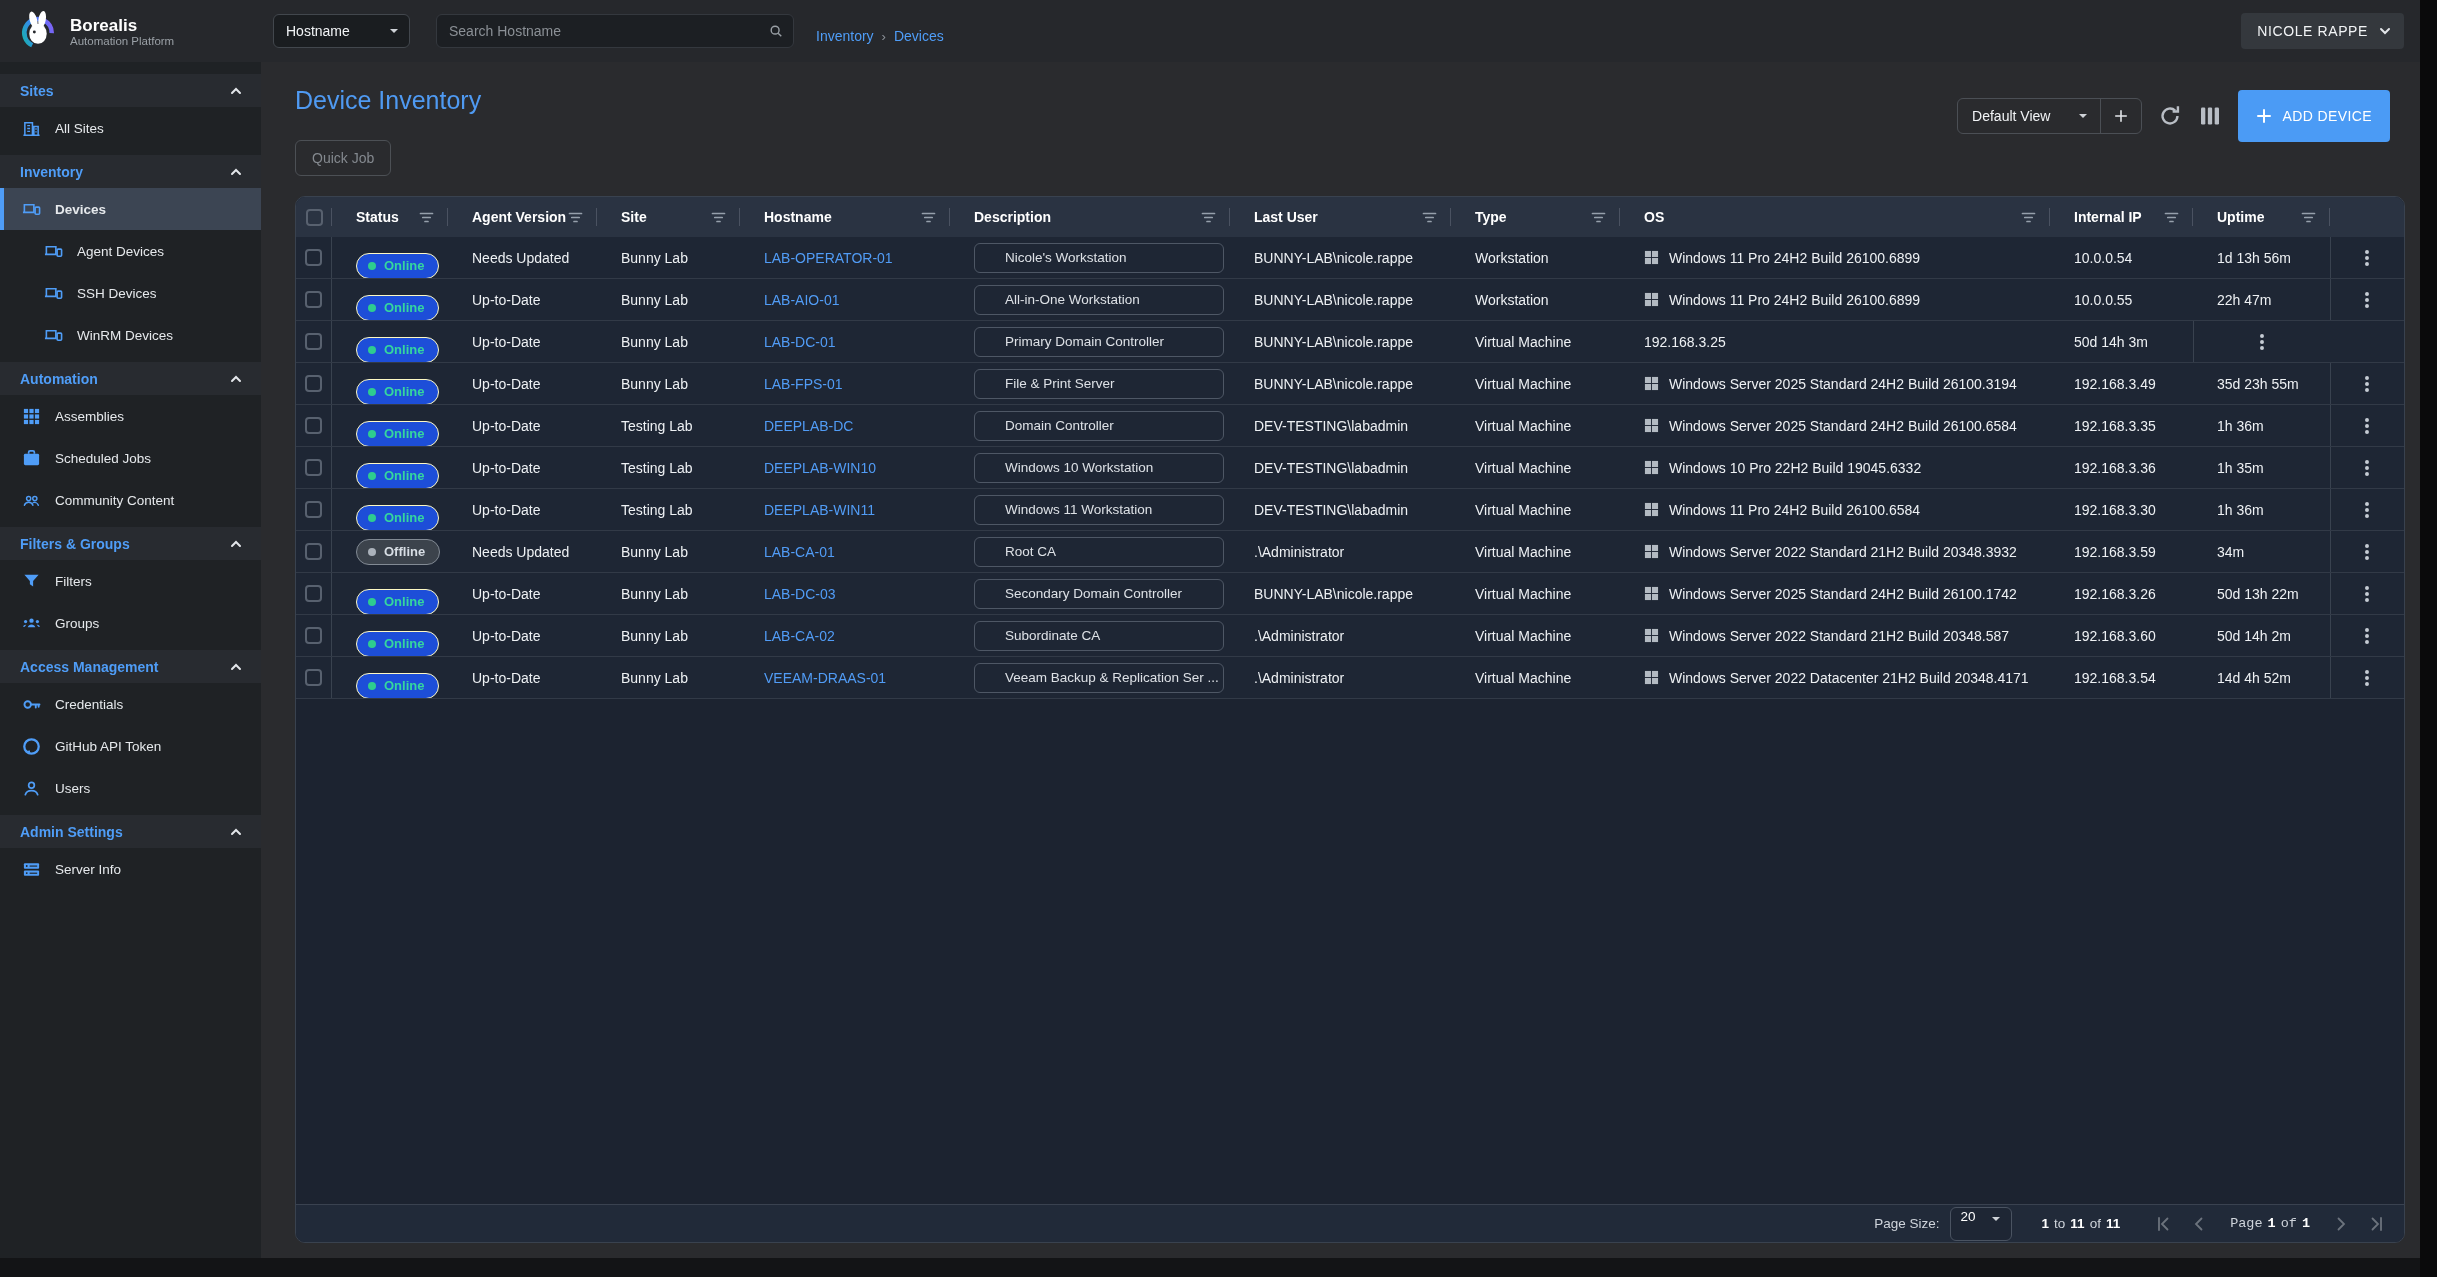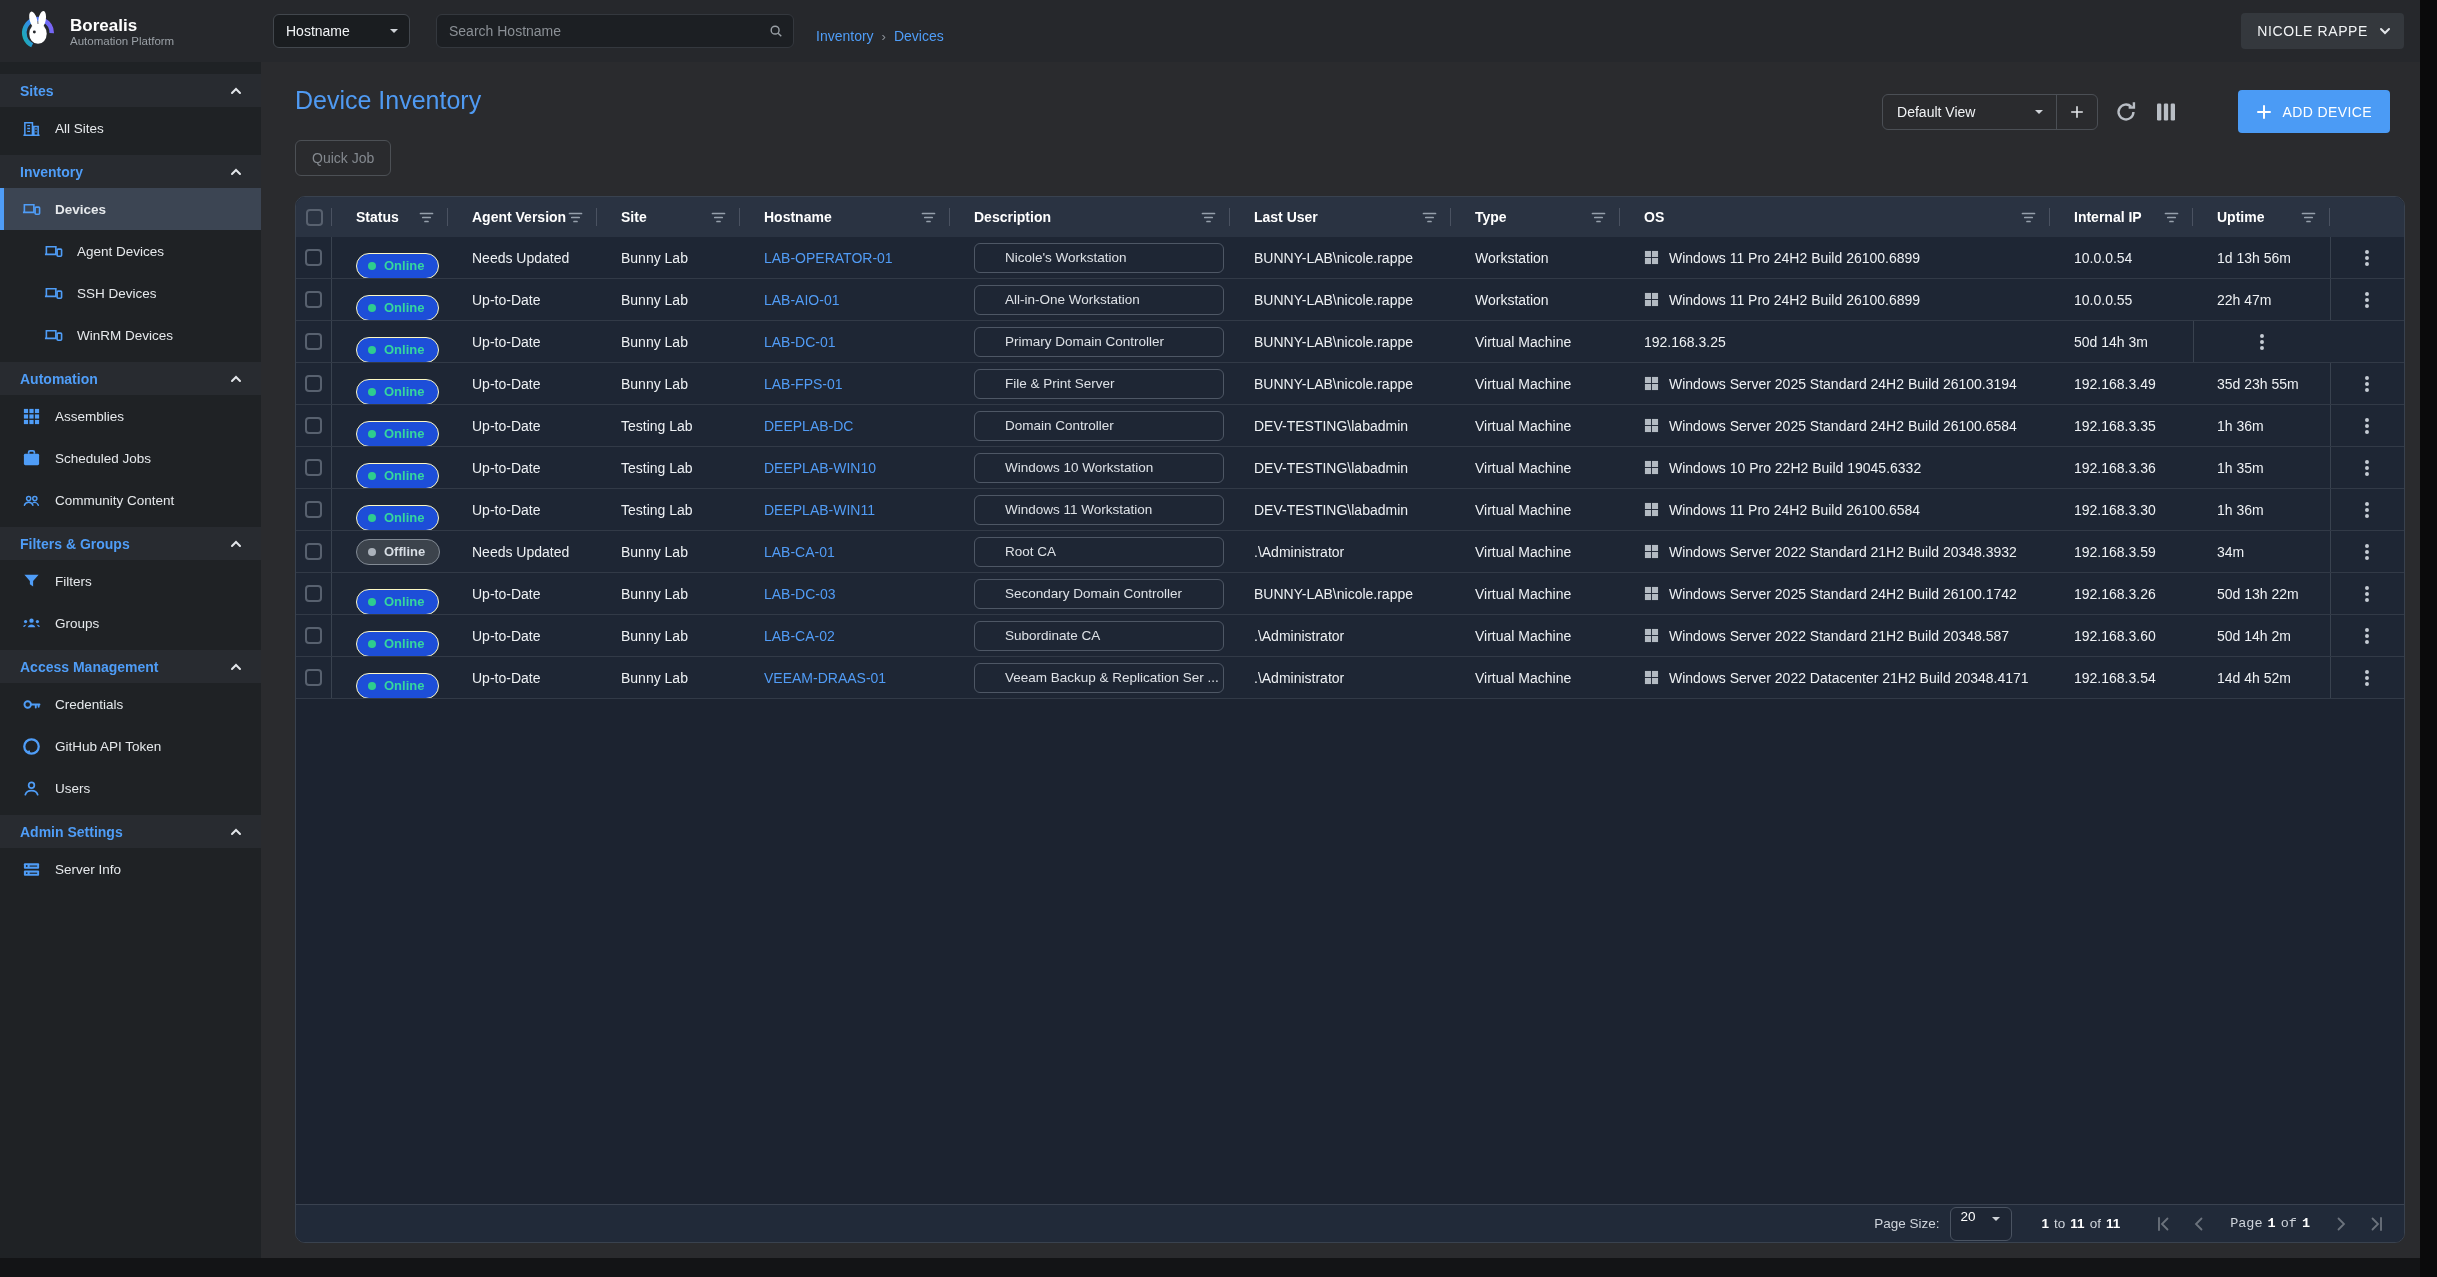--- a/index.html
+++ b/index.html
@@ -45,29 +45,29 @@
   .icon svg, .side-ico svg, .chev svg { width:100%; height:100%; display:block; }
 
   
   .main { position:absolute; left:261px; top:62px; width:2159px; height:1196px; background:#2a2b2e; }
   .page-title { position:absolute; left:34px; top:24px; color:#4f9af2; font-size:25px; font-weight:500; }
   .quick-job { position:absolute; left:34px; top:78px; height:36px; padding:0 16px; background:transparent;
                border:1px solid #4c5055; border-radius:6px; color:#84898f; font-size:14px;
                font-family:"Liberation Sans", sans-serif; cursor:default; }
   .head-actions { position:absolute; right:30px; top:28px; display:flex; align-items:center; gap:16px; }
   .view-group { height:36px; border:1px solid #4b4f55; border-radius:6px; display:flex; align-items:center; }
-  .view-select { display:flex; align-items:center; gap:59px; padding:0 12px 0 14px; color:#f2f4f6;
+  .view-select { display:flex; align-items:center; gap:28px; padding:0 12px 0 14px; color:#f2f4f6;
                  font-size:14px; cursor:pointer; height:100%; }
   .vg-div { width:1px; height:100%; background:#4b4f55; }
   .vg-plus { width:40px; height:100%; display:flex; align-items:center; justify-content:center;
              color:#cfd3d8; cursor:pointer; background:none; border:none; }
   .tool-btn { width:24px; height:24px; background:none; border:none; color:#b9bec5; cursor:pointer; padding:0; }
-  .add-device { height:43px; background:#4b9bf5; border:none; border-radius:4px; color:#ffffff;
+  .add-device { height:52px; background:#4b9bf5; border:none; border-radius:4px; color:#ffffff;
                 font-size:14px; font-weight:500; letter-spacing:.4px; display:flex; align-items:center;
-                gap:10px; padding:0 18px; cursor:pointer; font-family:"Liberation Sans", sans-serif;margin-left:44px; }
+                gap:10px; padding:0 18px; cursor:pointer; font-family:"Liberation Sans", sans-serif; }
   .add-device .icon { width:16px; height:16px; display:flex; }
 
   
   .card { position:absolute; left:34px; top:134px; width:2110px; bottom:15px; background:#1c2330;
           border:1px solid #39424f; border-radius:10px; display:flex; flex-direction:column; overflow:hidden; }
   .grid { display:grid; grid-template-columns:36px 116px 149px 143px 210px 280px 221px 169px 430px 143px 137px 72px; }
   .thead { height:40px; background:#2a3342; flex:none; }
   .hcell { display:flex; align-items:center; position:relative; color:#fff; font-size:14px; font-weight:bold;
            padding-left:24px; }
   .hcell.c-check { justify-content:center; padding-left:0; }

